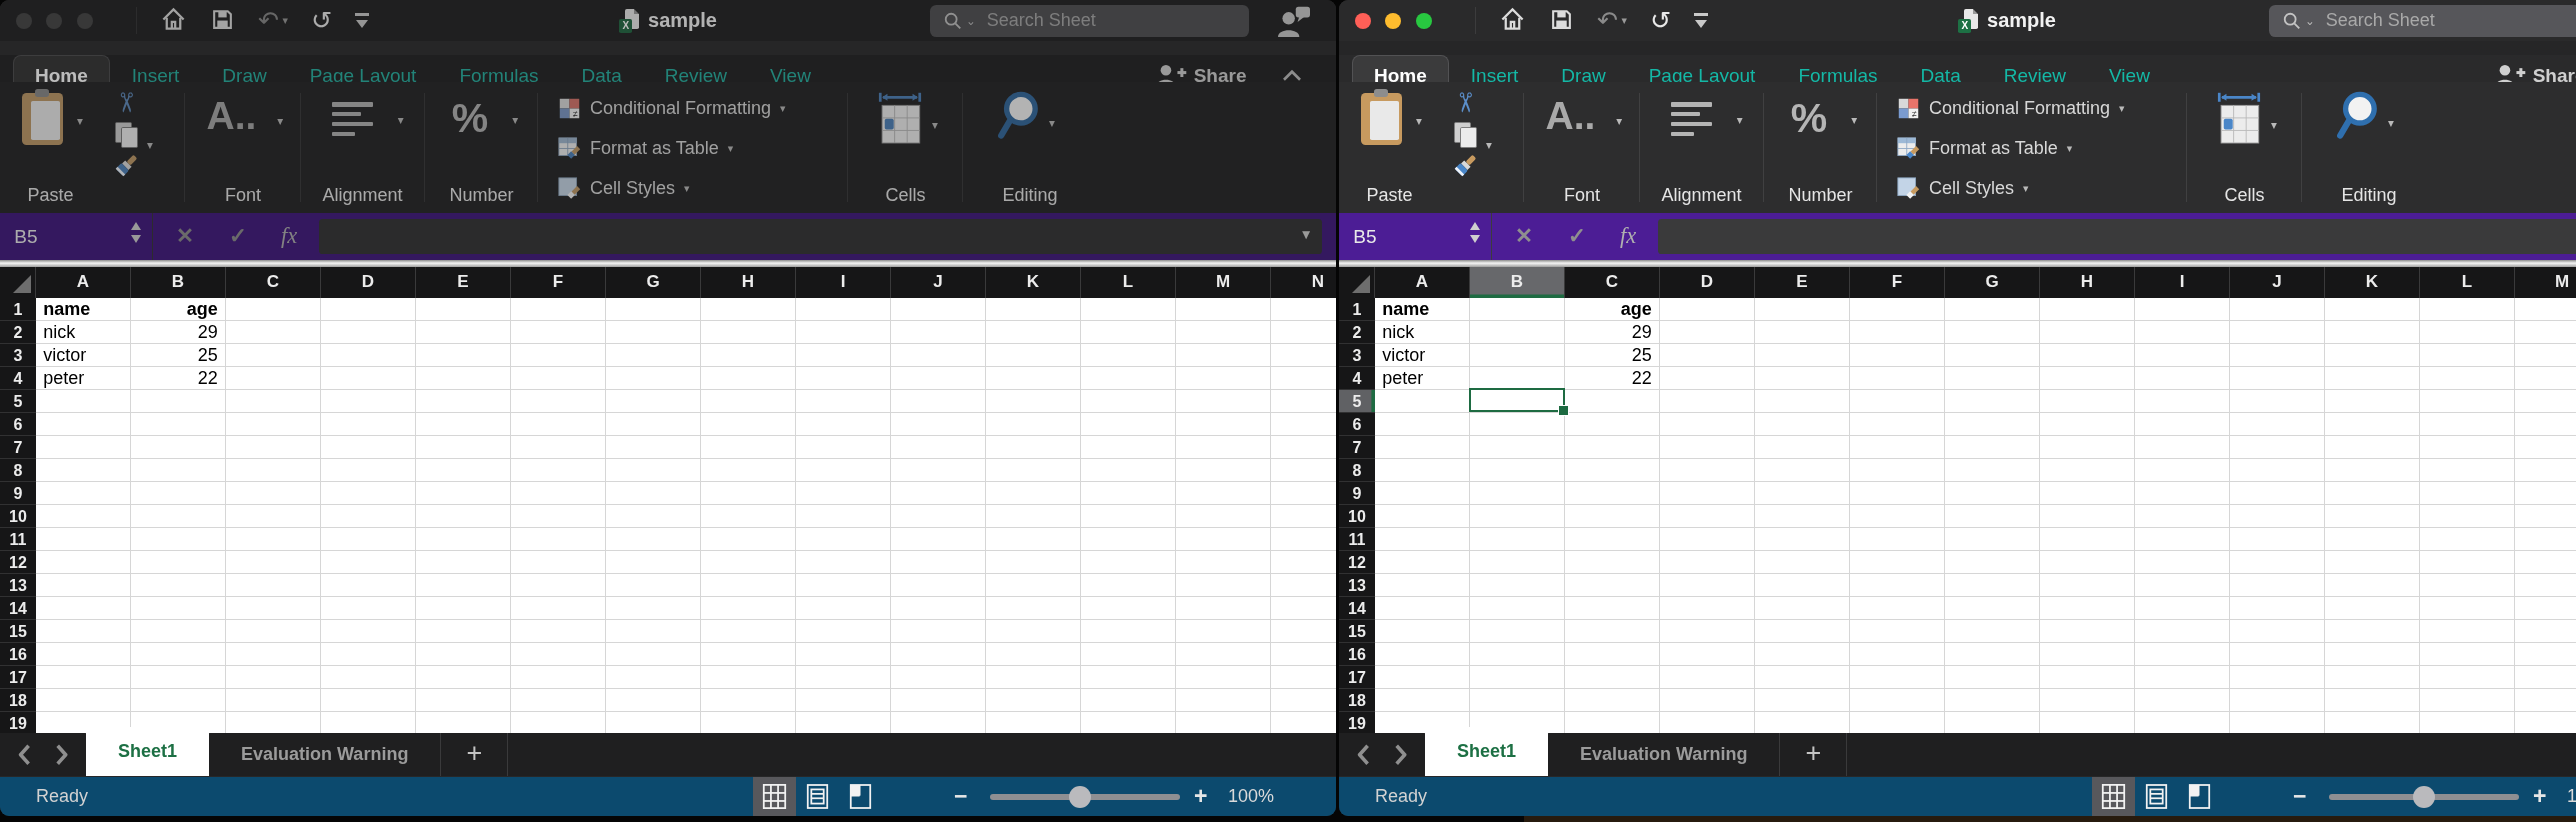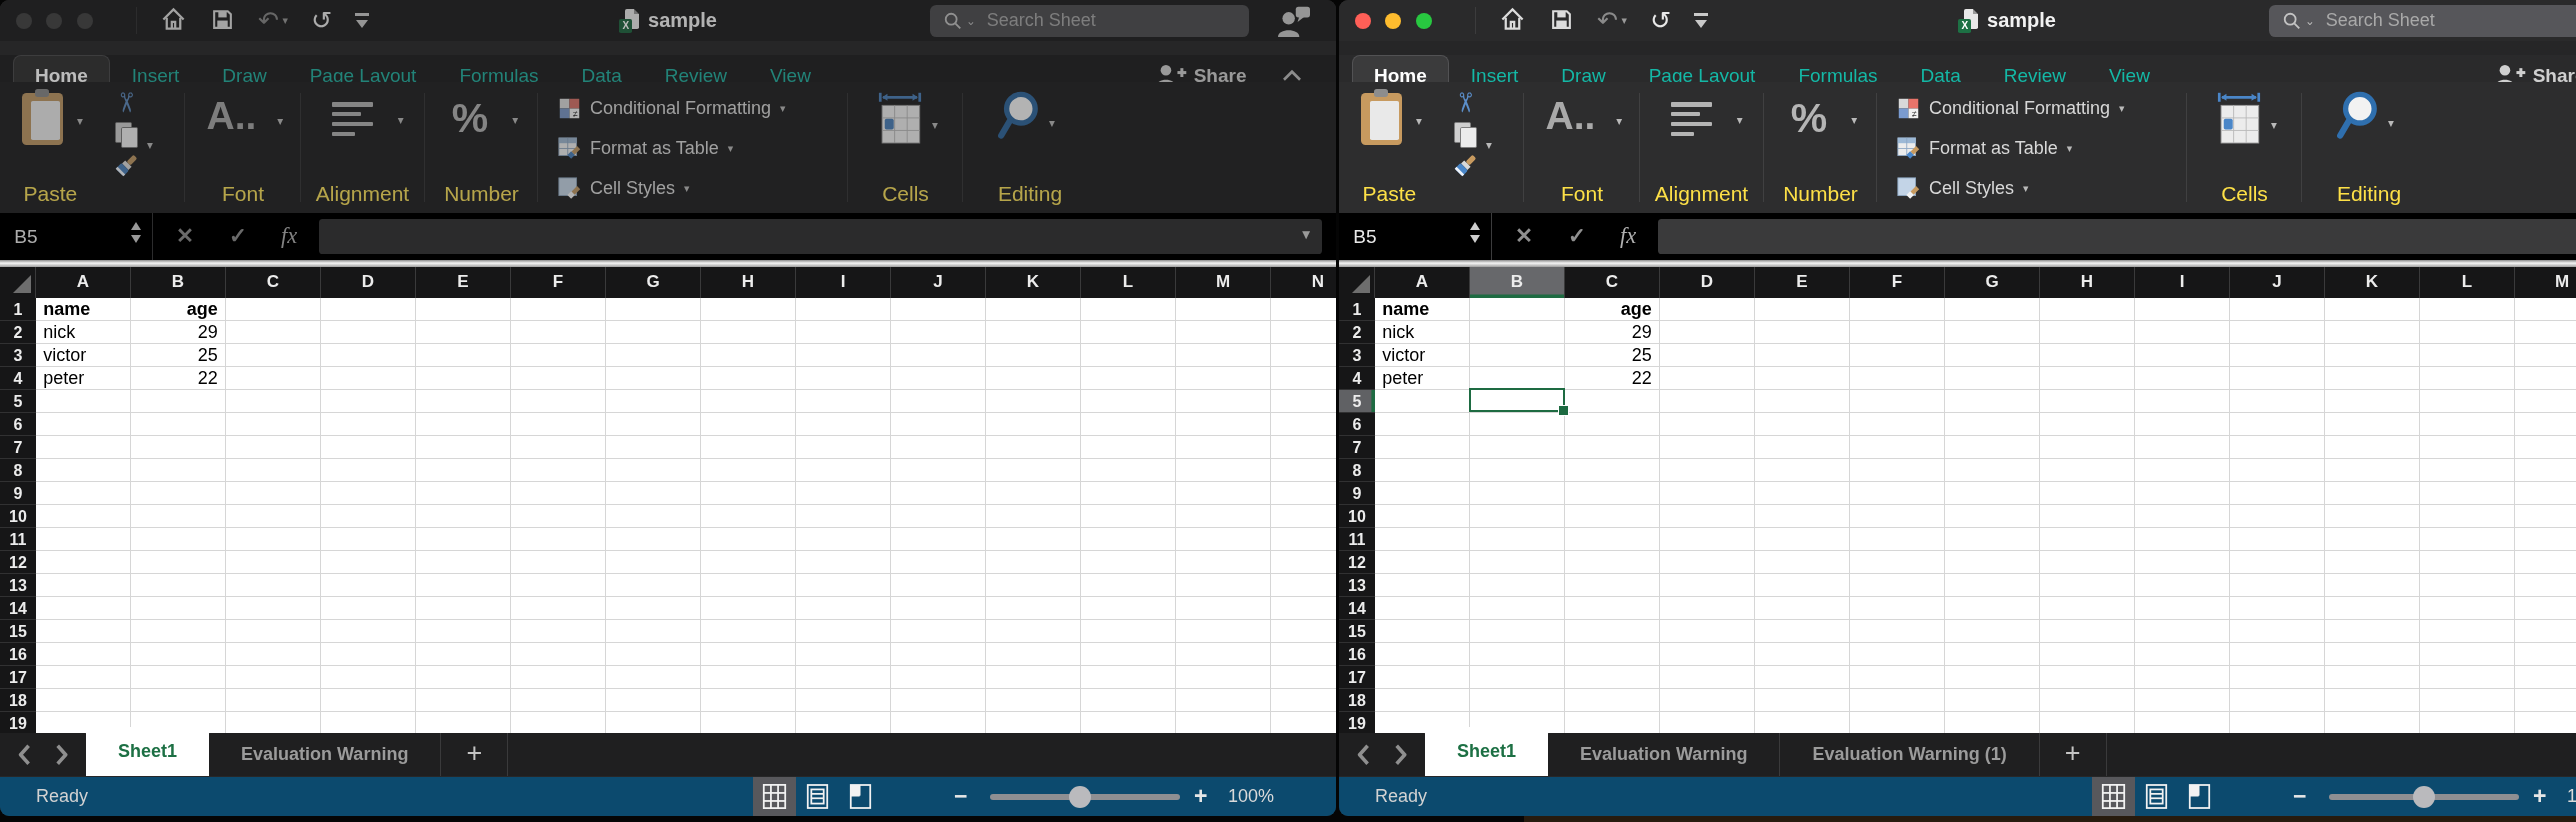--- a/index.html
+++ b/index.html
@@ -46,21 +46,21 @@
   .share{position:absolute;left:1156px;top:0;height:41px;display:flex;align-items:center;gap:7.2px;color:#cfcfcf;font-size:19px;font-weight:bold;}
   .collapse{position:absolute;left:1282px;top:13.4px;}
 
   
   .ribbon{position:absolute;top:82px;left:0;right:0;height:131px;background:#2d2d2e;}
   .rgroup{position:absolute;top:0;height:131px;}
   .rgroup::after{content:'';position:absolute;right:0;top:10.8px;bottom:10.8px;width:0.9px;background:#404041;}
   .g-paste{left:0;width:185px}.g-font{left:185px;width:116px}.g-align{left:300px;width:125px}
   .g-number{left:425px;width:113px}.g-styles{left:538px;width:310px}.g-cells{left:848px;width:115px}
   .g-edit{left:963px;width:134px}.g-edit::after{display:none}
-  .glabel{position:absolute;bottom:7.2px;left:0;right:0;text-align:center;color:#fde047;font-size:21px;}
+  .glabel{position:absolute;bottom:7.2px;left:0;right:0;text-align:center;color:#e5e5e5;font-size:18px;}
   .caret{color:#b9b9b9;font-size:11.7px;}
   
   .clipboard{position:absolute;left:21.5px;top:10.8px;width:41px;height:52px;background:#c79a5f;border-radius:4.5px;}
   .clipboard .clip{position:absolute;left:13.4px;top:-3.6px;width:14.3px;height:8px;background:#8d8d8d;border-radius:2.7px;}
   .clipboard .sheet{position:absolute;left:9px;top:8px;width:29px;height:39px;background:#e9e9e9;border-radius:1.8px;}
   .paste-caret{position:absolute;left:77px;top:32px;}
   .g-paste .glabel{left:5.4px;width:90px;}
   .cutcol{position:absolute;left:111px;top:7.2px;width:63px;display:flex;flex-direction:column;gap:5.4px;align-items:flex-start;}
   .scissors{font-family:"DejaVu Sans",sans-serif;color:#5b8ec9;font-size:27px;transform:rotate(90deg);line-height:1;margin-left:3.6px;}
   .copyic{position:relative;width:23px;height:25px;margin-left:3.6px;}
@@ -83,21 +83,21 @@
   
   .stylerow{position:absolute;left:20px;height:30.5px;display:flex;align-items:center;gap:9px;color:#d8d8d8;font-size:18px;white-space:nowrap;}
   .stylerow .caret{font-size:10.8px;}
   
   .g-cells .icwrap{position:absolute;left:25px;top:9px;}
   .g-cells .caret{position:absolute;left:84px;top:36px;}
   .g-edit .icwrap{position:absolute;left:30.5px;top:7.2px;}
   .g-edit .caret{position:absolute;left:86px;top:34px;}
 
   
-  .fbar{position:absolute;top:213px;left:0;right:0;height:47px;background:#000000;}
+  .fbar{position:absolute;top:213px;left:0;right:0;height:47px;background:#4c1d95;}
   .namebox{position:absolute;left:0;top:0;width:152px;height:47px;border-right:0.9px solid #3c3c3d;}
   .nbval{position:absolute;left:14.3px;top:0;line-height:47px;color:#e8e8e8;font-size:19px;}
   .stepper{position:absolute;right:10.8px;top:9px;display:flex;flex-direction:column;gap:4.5px;align-items:center;}
   .tri-up{width:0;height:0;border-left:5.4px solid transparent;border-right:5.4px solid transparent;border-bottom:8px solid #cfcfcf;}
   .tri-dn{width:0;height:0;border-left:5.4px solid transparent;border-right:5.4px solid transparent;border-top:8px solid #cfcfcf;}
   .fx-x{position:absolute;left:176px;top:0;line-height:47px;color:#8f8f8f;font-size:21.5px;font-weight:bold;}
   .fx-ok{position:absolute;left:229px;top:0;line-height:47px;color:#8f8f8f;font-size:21.5px;font-weight:bold;}
   .fx-fx{position:absolute;left:281px;top:0;line-height:45px;color:#b0b0b0;font-size:22.4px;font-style:italic;font-family:"Liberation Serif",serif;}
   .ffield{position:absolute;left:319px;right:14.3px;top:6.3px;bottom:6.3px;background:#3a3a3b;border-radius:3.6px;}
   .fdrop{position:absolute;right:9px;top:8px;color:#d0d0d0;font-size:13.4px;}
@@ -1336,21 +1336,20 @@
         <svg width="14.3" height="21.5" viewBox="0 0 16 24">
               <path d="M13 2 L4 12 L13 22" fill="none" stroke="#8f8f8f" stroke-width="4" stroke-linejoin="round"></path>
             </svg>
         <svg width="14.3" height="21.5" viewBox="0 0 16 24">
               <path d="M3 2 L12 12 L3 22" fill="none" stroke="#8f8f8f" stroke-width="4" stroke-linejoin="round"></path>
             </svg>
       </div>
       <div style="display:flex">
             <div class="stab active">Sheet1</div>
             <div class="stab">Evaluation Warning</div>
-            <div class="stab">Evaluation Warning (1)</div>
           </div>
       <div class="addtab">+</div>
     </div>
 
     <div class="statusbar">
       <span class="ready">Ready</span>
       <div class="vicons">
         <span class="vbox on">
           <svg width="25" height="27" viewBox="0 0 28 30" fill="none" stroke="#f2f2f2" stroke-width="2">
                 <rect x="2" y="2" width="24" height="26"></rect>

